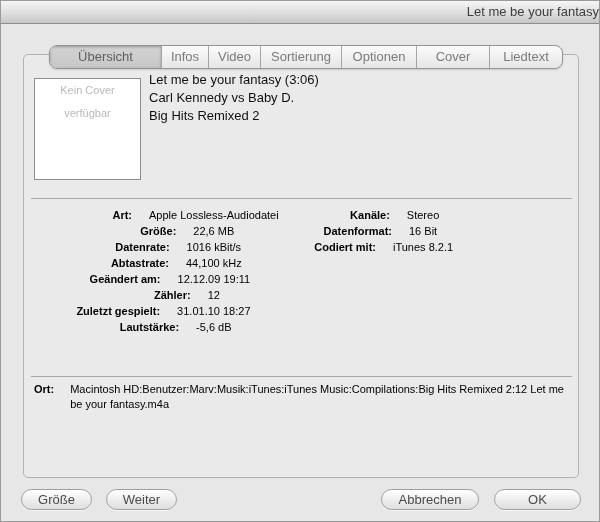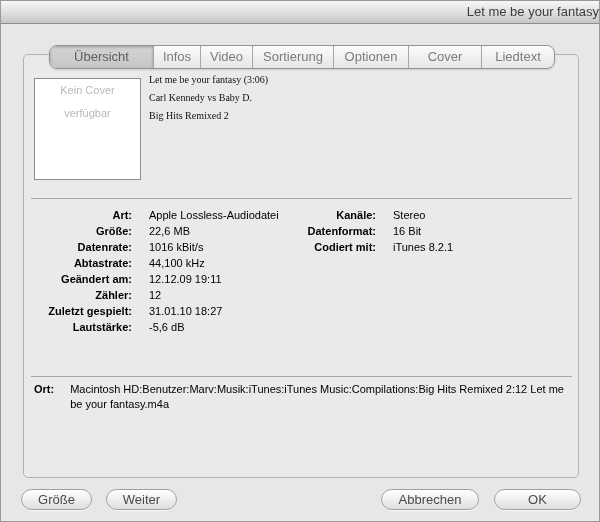--- a/index.html
+++ b/index.html
@@ -69,34 +69,34 @@
     box-sizing:border-box;
     text-align:center;
   }
   .cover-text{
     font-size:11px;line-height:23px;
     color:#b9b9b9;
   }
   
   .track{
     position:absolute;left:125px;top:16px;
-    font-size:10px;line-height:18px;color:#101010;font-family:Liberation Serif, serif;
+    font-size:13px;line-height:18px;color:#101010;
   }
   
   .sep{
     position:absolute;left:7px;width:541px;height:1px;
     background:#a8a8a8;
   }
   .sep-1{top:143px;}
   .sep-2{top:321px;}
   
   .info{position:absolute;font-size:11px;color:#000;}
   .info-left{left:10px;top:152px;}
   .info-right{left:282px;top:152px;}
-  .row{display:flex;line-height:16px;}
+  .row{display:flex;line-height:16px;justify-content:center;}
   .row .lbl{font-weight:bold;text-align:right;white-space:nowrap;}
   .info-left .lbl{width:98px;}
   .info-right .lbl{width:70px;}
   .row .val{margin-left:17px;white-space:nowrap;}
   
   .location{
     position:absolute;left:10px;top:327px;
     display:flex;font-size:11px;line-height:15px;color:#000;gap:12px;
   }
   .location .lbl{font-weight:bold;white-space:nowrap;}
@@ -120,21 +120,21 @@
 </head>
 <body>
 
 <div class="window">
 
   <div class="titlebar">
     <span class="title">Let me be your fantasy</span>
   </div>
 
   <div class="tabbar">
-    <div class="tab selected" style="width:104px"><span>Übersicht</span></div>
+    <div class="tab selected" style="width:112px"><span>Übersicht</span></div>
     <div class="tab" style="width:47px"><span>Infos</span></div>
     <div class="tab" style="width:52px"><span>Video</span></div>
     <div class="tab" style="width:81px"><span>Sortierung</span></div>
     <div class="tab" style="width:75px"><span>Optionen</span></div>
     <div class="tab" style="width:73px"><span>Cover</span></div>
     <div class="tab" style="width:72px"><span>Liedtext</span></div>
   </div>
 
   <div class="content-box">
 

